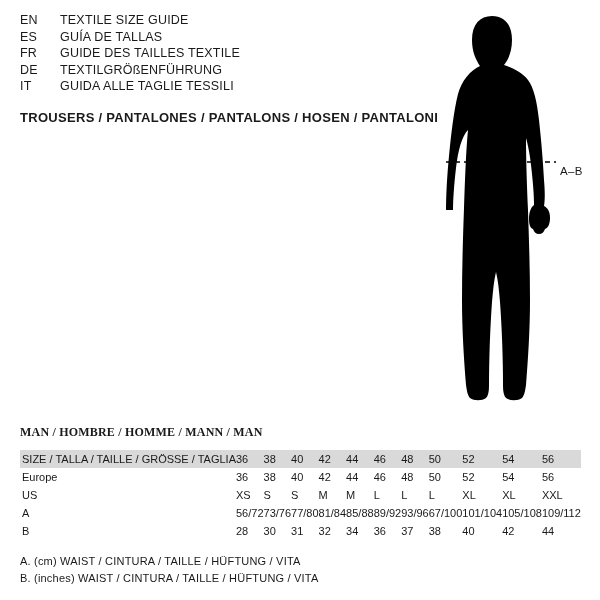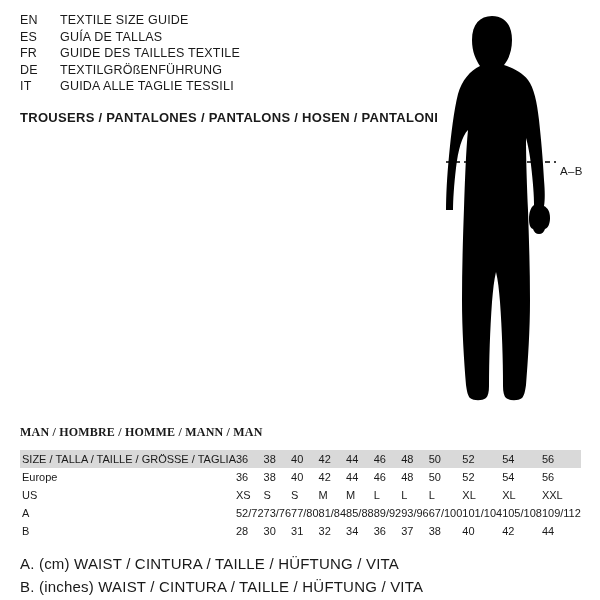--- a/index.html
+++ b/index.html
@@ -104,21 +104,21 @@
   table.size-table tbody td:first-child {
     padding-left: 2px;
   }
   .col-label { width: 88px; }
   .datacol { width: 43px; }
 
   .footnotes {
     position: absolute;
     left: 20px;
     top: 553px;
-    font-size: 15px;
+    font-size: 11px;
     line-height: 1.5;
     letter-spacing: 0.2px;
   }
 </style>
 </head>
 <body>
 
 <div class="page">
 
   <div class="lang-block">
@@ -238,21 +238,21 @@
         <td class="datacol">M</td>
         <td class="datacol">L</td>
         <td class="datacol">L</td>
         <td class="datacol">L</td>
         <td class="datacol">XL</td>
         <td class="datacol">XL</td>
         <td class="datacol">XXL</td>
       </tr>
       <tr>
         <td class="col-label">A</td>
-        <td class="datacol">52/72</td>
+        <td class="datacol">56/72</td>
         <td class="datacol">73/76</td>
         <td class="datacol">77/80</td>
         <td class="datacol">81/84</td>
         <td class="datacol">85/88</td>
         <td class="datacol">89/92</td>
         <td class="datacol">93/96</td>
         <td class="datacol">67/100</td>
         <td class="datacol">101/104</td>
         <td class="datacol">105/108</td>
         <td class="datacol">109/112</td>

